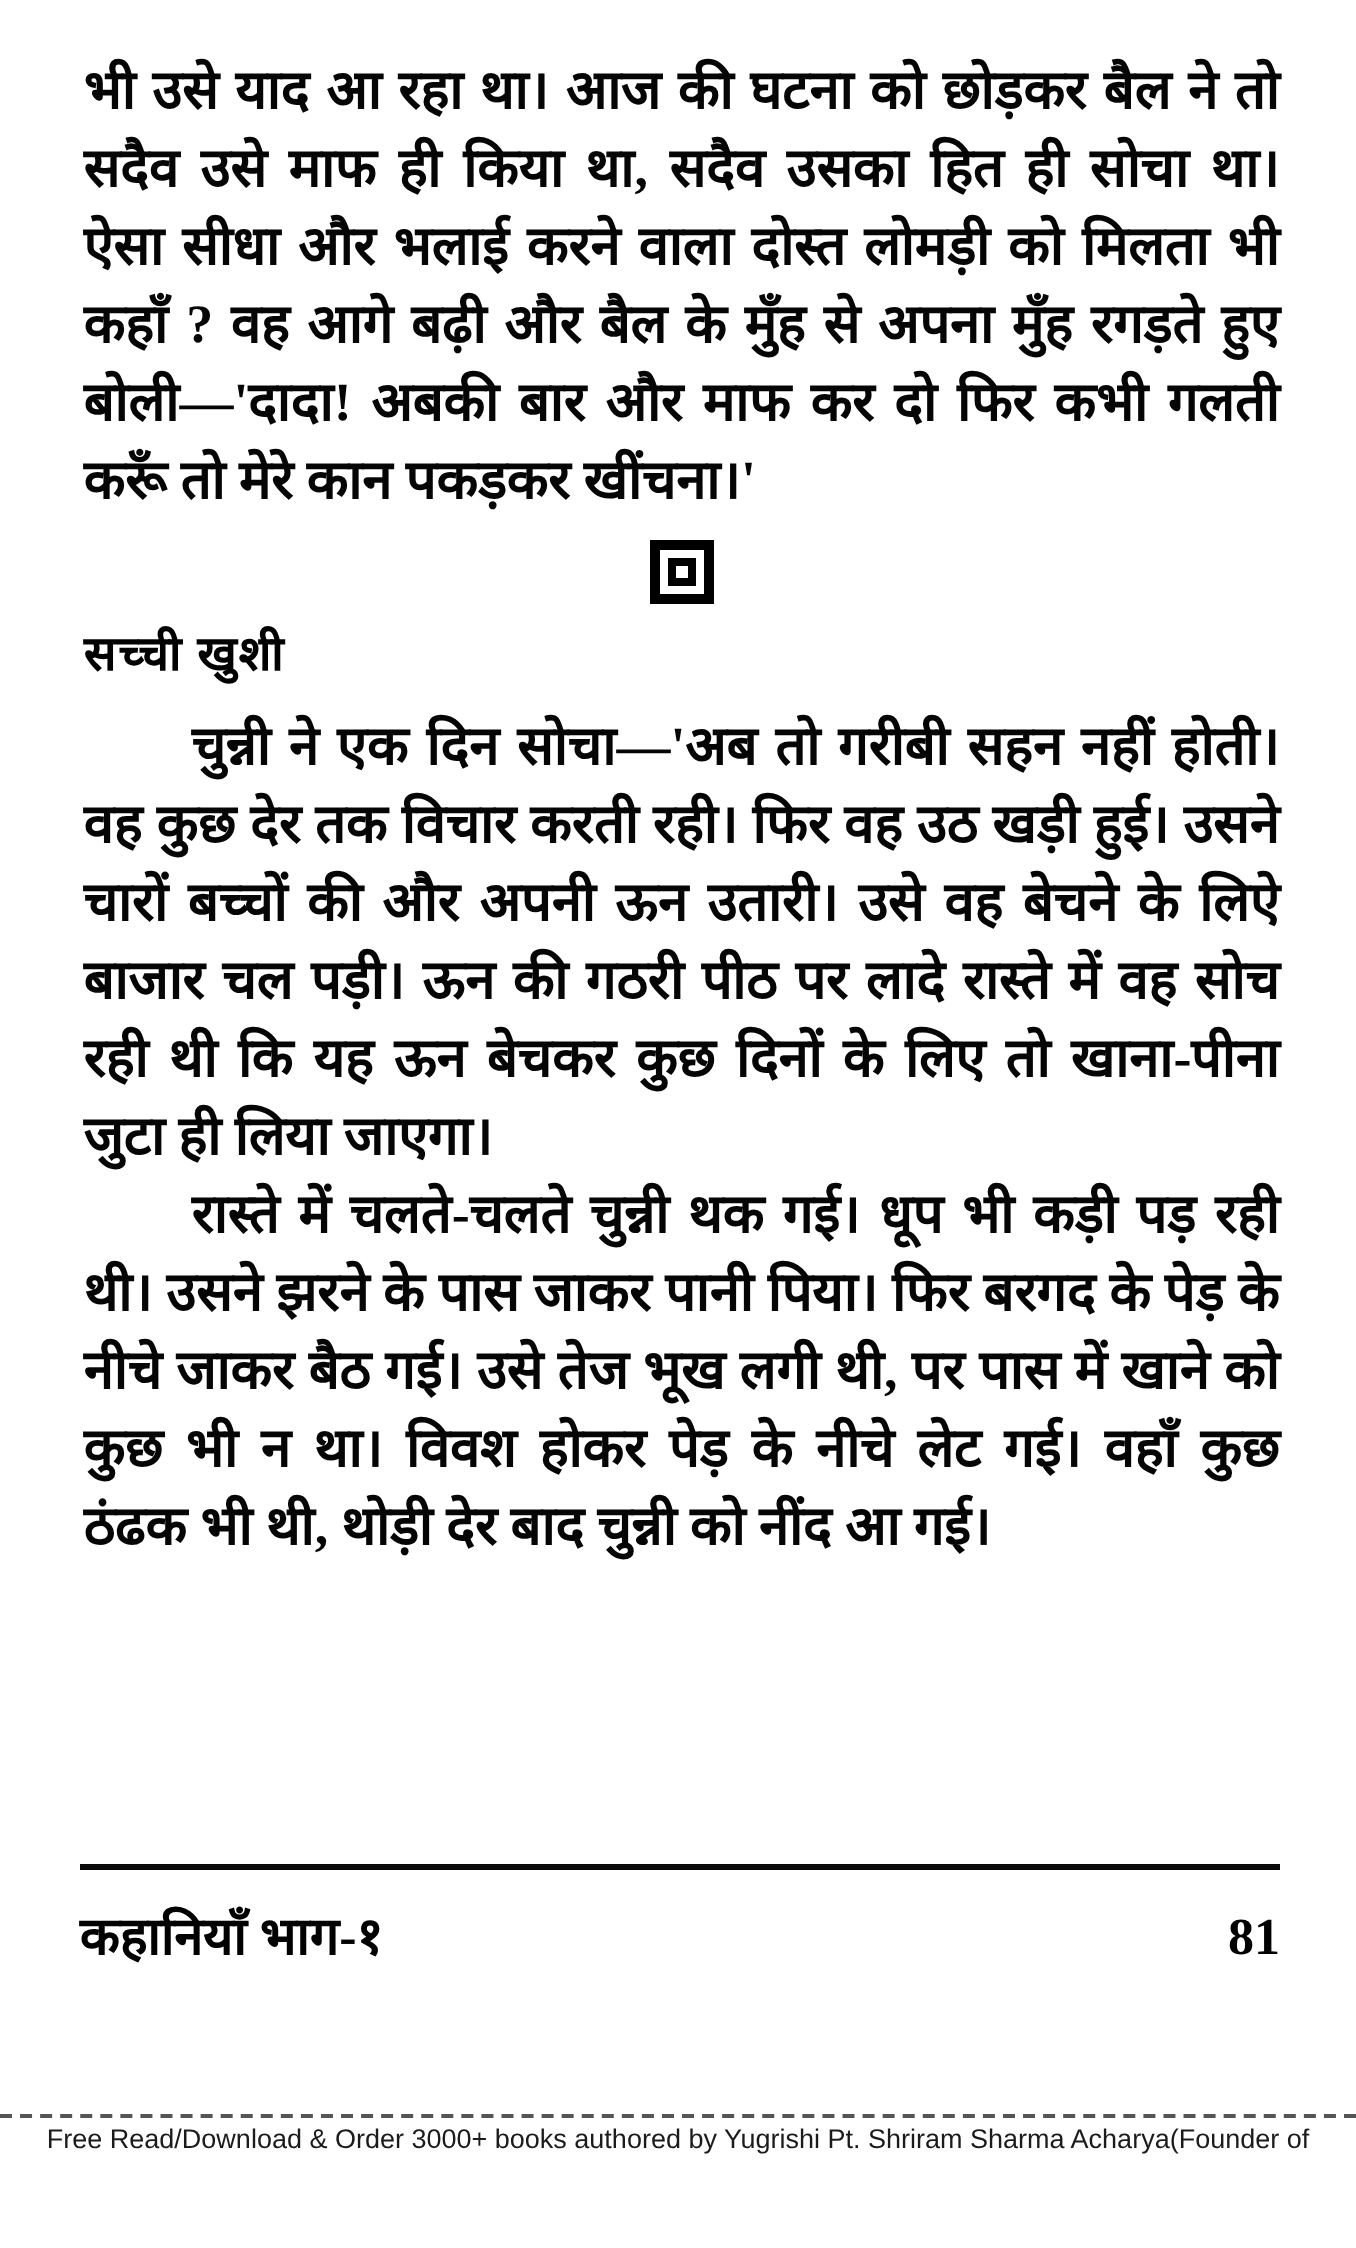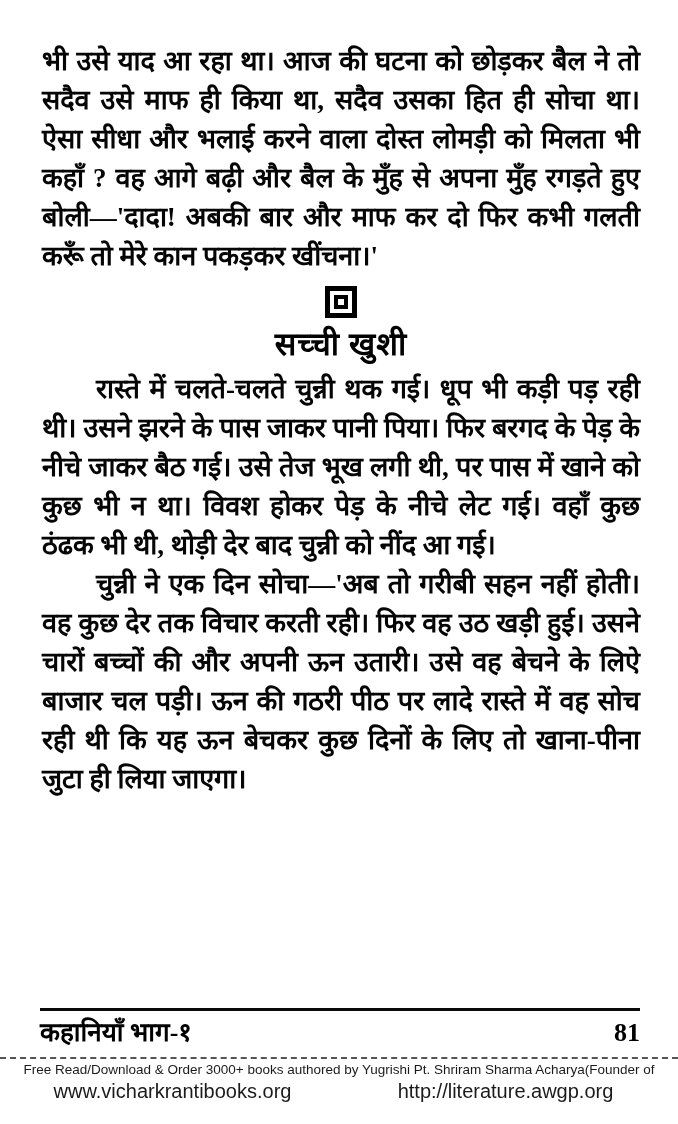--- a/index.html
+++ b/index.html
@@ -7,21 +7,21 @@
   body {
     width: 678px;
     height: 1124px;
     position: relative;
     overflow: hidden;
     font-family: "Liberation Serif", "DejaVu Serif", serif;
     color: #000;
   }
   .page-body {
     position: absolute;
-    top: 16px; left: 0; right: 0;
+    top: 0; left: 0; right: 0;
     padding: 26px 38px 0 42px;
   }
   .hindi-para {
     font-size: 27px;
     line-height: 39px;
     text-align: justify;
     font-weight: 600;
     color: #050505;
   }
   .hindi-para.indent { text-indent: 54px; }
@@ -35,33 +35,32 @@
     border: 5px solid #000;
     display: flex; align-items: center; justify-content: center;
     background: #fff;
   }
   .orn-inner {
     width: 14px; height: 14px;
     border: 4px solid #000;
     background: #fff;
   }
   .story-title {
-    text-align: center;
-    font-size: 32px;
+    font-size: 24px;
     line-height: 40px;
     font-weight: 800;
     margin: 2px 0 6px 0;
     letter-spacing: 1px;
   }
   .page-footer {
     position: absolute;
     left: 40px; right: 38px;
-    top: 1008px;
+    top: 932px;
     border-top: 3px solid #0a0a0a;
-    padding-top: 2px;
+    padding-top: 14px;
     display: flex;
     justify-content: space-between;
     align-items: baseline;
     font-size: 26px;
     font-weight: 800;
   }
   .promo-bar {
     position: absolute;
     left: 0; right: 0;
     top: 1057px;
@@ -97,30 +96,26 @@
 
   <div class="ornament-row">
     <div class="orn-outer">
       <div class="orn-inner"></div>
     </div>
   </div>
 
   <h1 class="story-title">सच्ची खुशी</h1>
 
 
+  <p class="hindi-para indent">चुन्नी ने एक दिन सोचा—'अब तो गरीबी सहन नहीं होती। वह कुछ देर तक विचार करती रही। फिर वह उठ खड़ी हुई। उसने चारों बच्चों की और अपनी ऊन उतारी। उसे वह बेचने के लिऐ बाजार चल पड़ी। ऊन की गठरी पीठ पर लादे रास्ते में वह सोच रही थी कि यह ऊन बेचकर कुछ दिनों के लिए तो खाना-पीना जुटा ही लिया जाएगा।</p>
+
   <p class="hindi-para indent">रास्ते में चलते-चलते चुन्नी थक गई। धूप भी कड़ी पड़ रही थी। उसने झरने के पास जाकर पानी पिया। फिर बरगद के पेड़ के नीचे जाकर बैठ गई। उसे तेज भूख लगी थी, पर पास में खाने को कुछ भी न था। विवश होकर पेड़ के नीचे लेट गई। वहाँ कुछ ठंढक भी थी, थोड़ी देर बाद चुन्नी को नींद आ गई।</p>
-
-  <p class="hindi-para indent">चुन्नी ने एक दिन सोचा—'अब तो गरीबी सहन नहीं होती। वह कुछ देर तक विचार करती रही। फिर वह उठ खड़ी हुई। उसने चारों बच्चों की और अपनी ऊन उतारी। उसे वह बेचने के लिऐ बाजार चल पड़ी। ऊन की गठरी पीठ पर लादे रास्ते में वह सोच रही थी कि यह ऊन बेचकर कुछ दिनों के लिए तो खाना-पीना जुटा ही लिया जाएगा।</p>
 
 </div>
 
 <div class="page-footer">
   <span>कहानियाँ भाग-१</span>
   <span>81</span>
 </div>
 
 <div class="promo-bar">
   <div class="promo-line">Free Read/Download &amp; Order 3000+ books authored by Yugrishi Pt. Shriram Sharma Acharya(Founder of</div>
-  <div class="promo-urls">
-    <span>www.vicharkrantibooks.org</span>
-    <span>http://literature.awgp.org</span>
-  </div>
 </div>
 
 </body></html>

